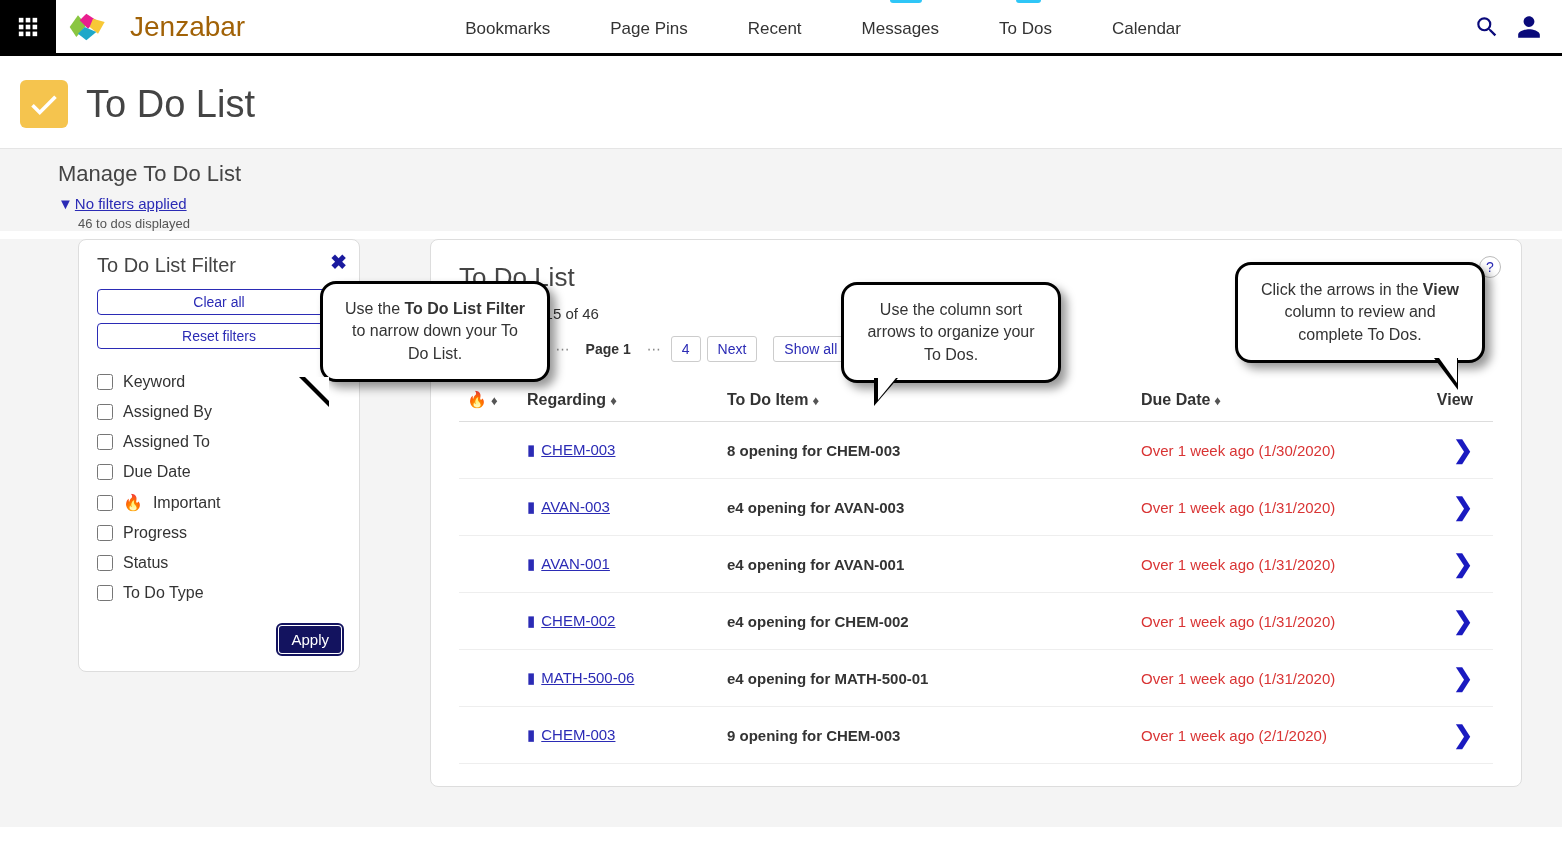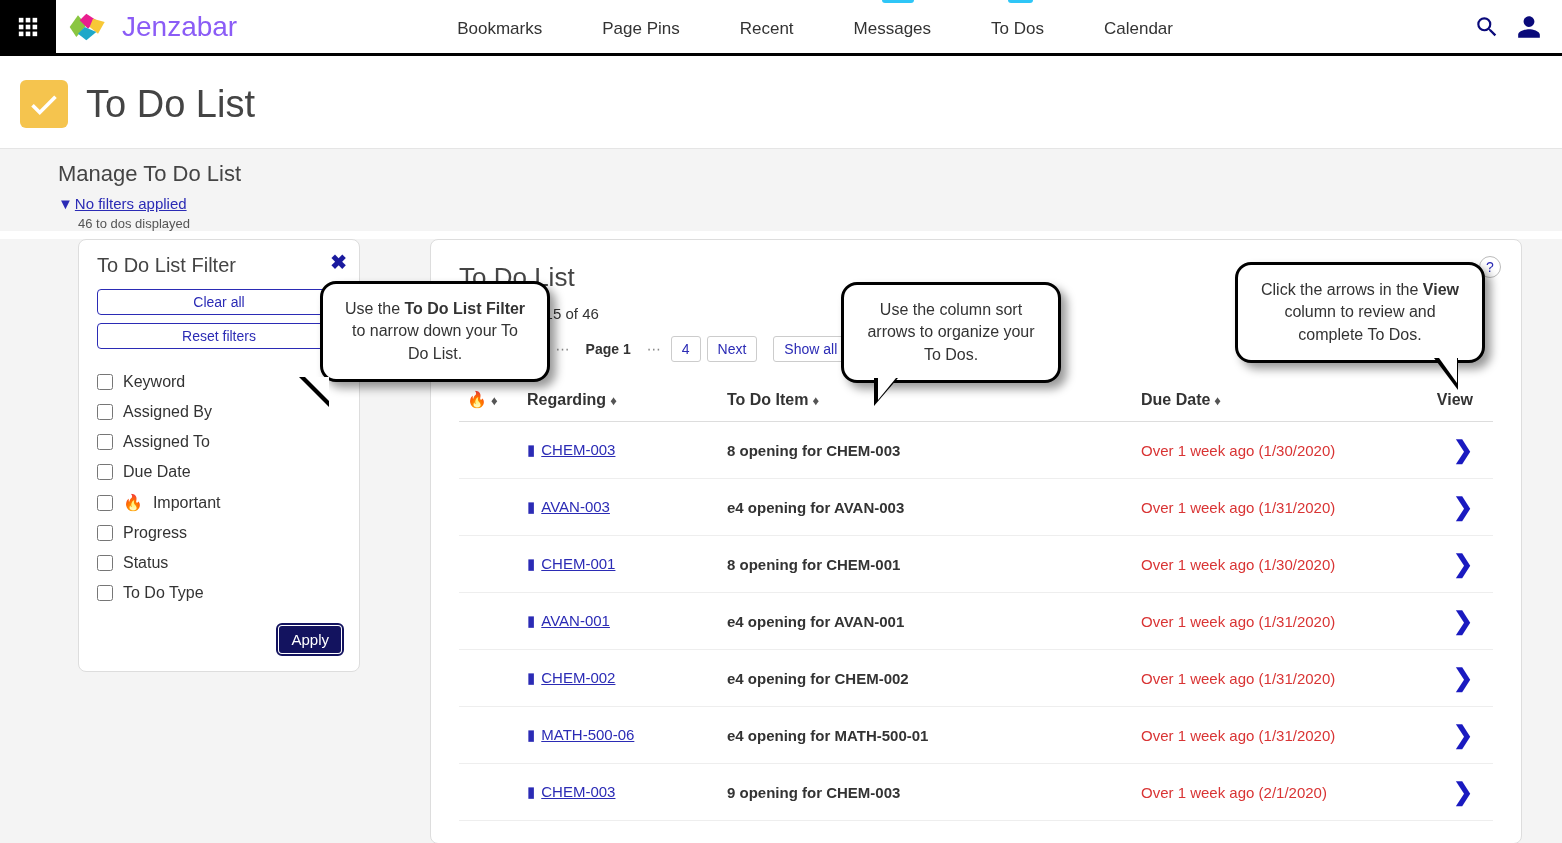--- a/index.html
+++ b/index.html
@@ -3,21 +3,21 @@
 <meta charset="utf-8">
 <style>
 * { margin:0; padding:0; box-sizing:border-box; font-family: Arial, Helvetica, sans-serif; }
 body { background:#fff; color:#333; width:1562px; }
 
 .topnav { display:flex; align-items:center; height:56px; border-bottom:3px solid #000; position:relative; }
 .apps-btn { width:56px; height:56px; background:#000; display:flex; align-items:center; justify-content:center; color:#fff; cursor:pointer;}
 .apps-btn svg { fill:#fff; }
 .logo { display:flex; align-items:center; margin-left:12px; }
 .logo-mark { width:40px; height:40px; position:relative; }
-.logo-text { font-size:28px; font-weight:500; color:#8b5cf6; margin-left:14px; }
+.logo-text { font-size:28px; font-weight:500; color:#a16207; margin-left:22px; }
 .navlinks { display:flex; margin-left:220px; gap:60px; align-items:flex-end; height:56px;}
 .navlink { font-size:17px; color:#333; cursor:pointer; position:relative; padding-bottom:16px;margin-top:16px;}
 .navbadge { position:absolute; top:-32px; left:50%; transform:translateX(-10px); background:#2fc6f7; color:#000; font-size:12px; padding:1px 6px; border-radius:3px; font-weight:bold;}
 .navright { position:absolute; right:20px; top:14px; display:flex; gap:16px; align-items:center;}
 .navright svg { fill:#0a0a7a; width:26px; height:26px; cursor:pointer;}
 
 .page-head { display:flex; align-items:center; padding:24px 20px 20px 20px; gap:18px;}
 .page-head-icon { width:48px; height:48px; background:#f5c44e; border-radius:6px; display:flex; align-items:center; justify-content:center;}
 .page-head h1 { font-size:38px; font-weight:300; color:#444;}
 .subhead-bar { background:#f4f4f4; padding:12px 0 0 0; border-top:1px solid #e5e5e5;}
@@ -235,27 +235,20 @@
           </tr>
           <tr>
             <td></td>
             <td><span class="book-icon">▮</span><span class="reg-link">AVAN-003</span></td>
             <td class="todo-item">e4 opening for AVAN-003</td>
             <td class="overdue">Over 1 week ago (1/31/2020)</td>
             <td class="view-arrow">❯</td>
           </tr>
           <tr>
             <td></td>
-            <td><span class="book-icon">▮</span><span class="reg-link">CHEM-001</span></td>
-            <td class="todo-item">8 opening for CHEM-001</td>
-            <td class="overdue">Over 1 week ago (1/30/2020)</td>
-            <td class="view-arrow">❯</td>
-          </tr>
-          <tr>
-            <td></td>
             <td><span class="book-icon">▮</span><span class="reg-link">AVAN-001</span></td>
             <td class="todo-item">e4 opening for AVAN-001</td>
             <td class="overdue">Over 1 week ago (1/31/2020)</td>
             <td class="view-arrow">❯</td>
           </tr>
           <tr>
             <td></td>
             <td><span class="book-icon">▮</span><span class="reg-link">CHEM-002</span></td>
             <td class="todo-item">e4 opening for CHEM-002</td>
             <td class="overdue">Over 1 week ago (1/31/2020)</td>

